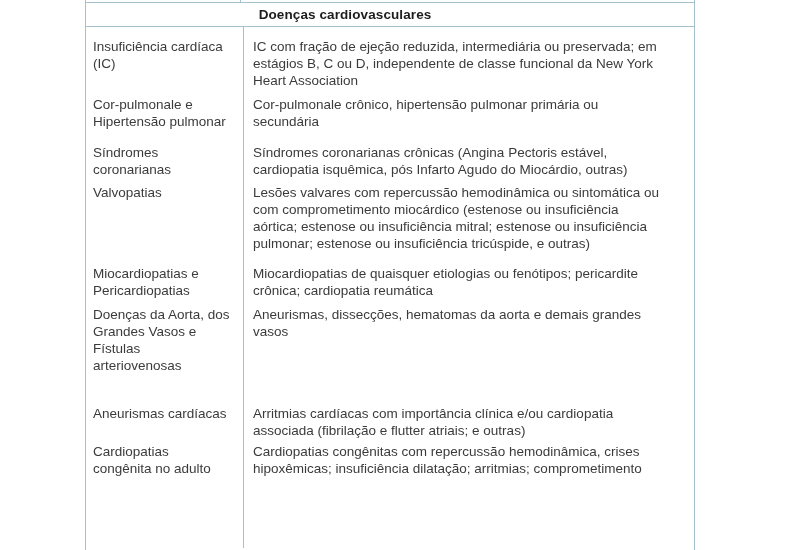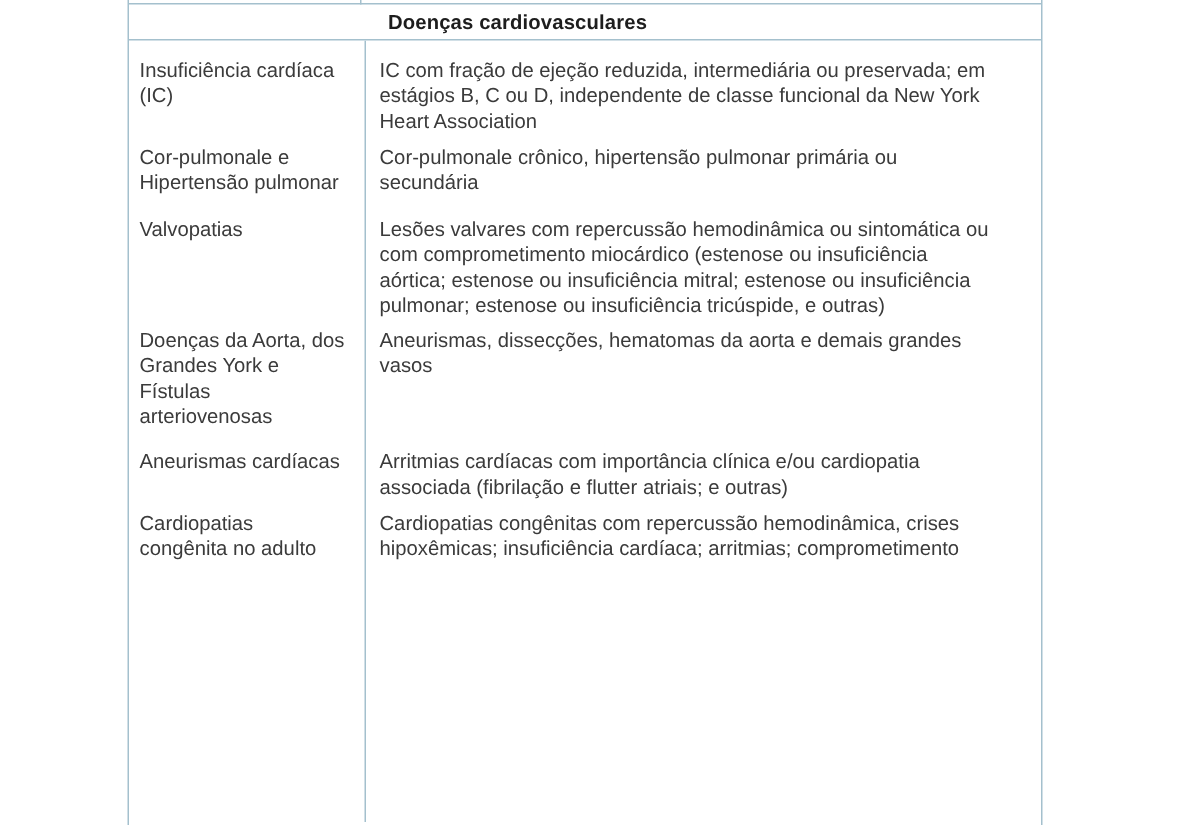--- a/index.html
+++ b/index.html
@@ -118,47 +118,59 @@
   </div>
 
   <div class="row">
     <div class="cell left">Cor-pulmonale e
 Hipertensão pulmonar</div>
     <div class="cell right">Cor-pulmonale crônico, hipertensão pulmonar primária ou
 secundária</div>
   </div>
 
 
+  <div class="row">
+    <div class="cell left">Síndromes
+coronarianas</div>
+    <div class="cell right">Síndromes coronarianas crônicas (Angina Pectoris estável,
+cardiopatia isquêmica, pós Infarto Agudo do Miocárdio, outras)</div>
+  </div>
 
   <div class="row">
     <div class="cell left">Valvopatias</div>
     <div class="cell right">Lesões valvares com repercussão hemodinâmica ou sintomática ou
 com comprometimento miocárdico (estenose ou insuficiência
 aórtica; estenose ou insuficiência mitral; estenose ou insuficiência
 pulmonar; estenose ou insuficiência tricúspide, e outras)</div>
   </div>
 
+  <div class="row">
+    <div class="cell left">Miocardiopatias e
+Pericardiopatias</div>
+    <div class="cell right">Miocardiopatias de quaisquer etiologias ou fenótipos; pericardite
+crônica; cardiopatia reumática</div>
+  </div>
 
   <div class="row">
     <div class="cell left">Doenças da Aorta, dos
-Grandes York e
+Grandes Vasos e
 Fístulas
 arteriovenosas</div>
     <div class="cell right">Aneurismas, dissecções, hematomas da aorta e demais grandes
 vasos</div>
   </div>
 
   <div class="row">
     <div class="cell left">Aneurismas cardíacas</div>
     <div class="cell right">Arritmias cardíacas com importância clínica e/ou cardiopatia
 associada (fibrilação e flutter atriais; e outras)</div>
   </div>
 
   <div class="row">
     <div class="cell left">Cardiopatias
 congênita no adulto</div>
     <div class="cell right">Cardiopatias congênitas com repercussão hemodinâmica, crises
-hipoxêmicas; insuficiência cardíaca; arritmias; comprometimento</div>
+hipoxêmicas; insuficiência dilatação; arritmias; comprometimento</div>
   </div>
 </div>
 
   </div>
 </div>
 
 </body></html>

